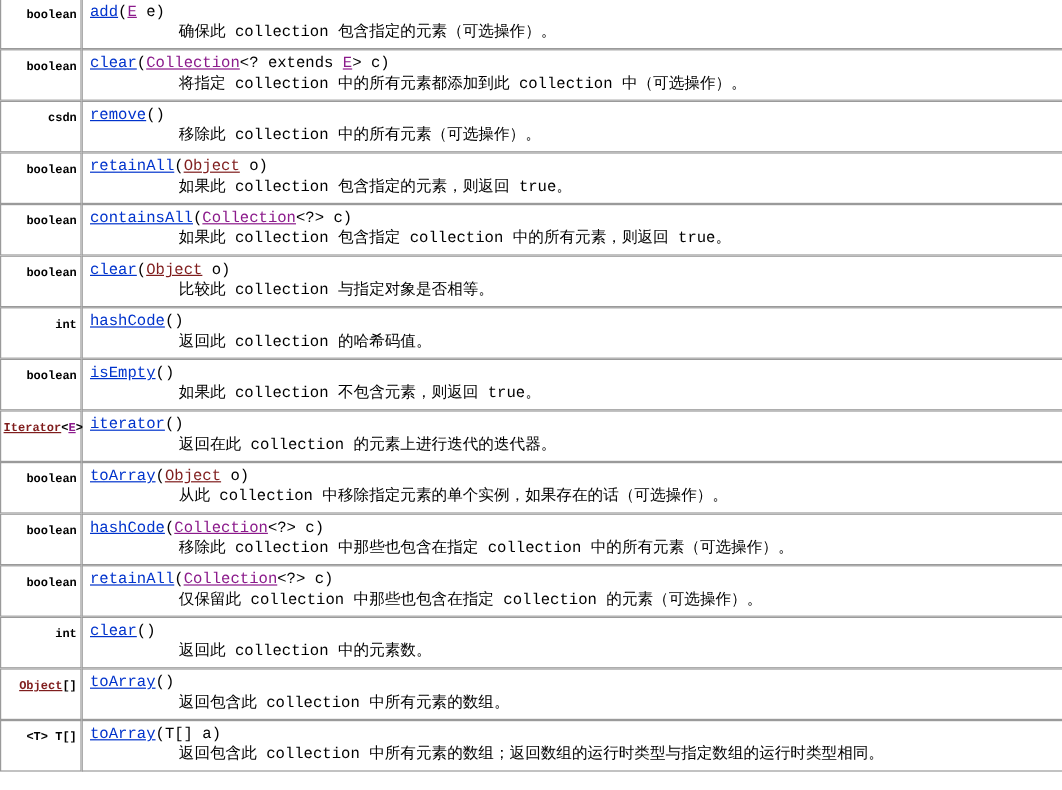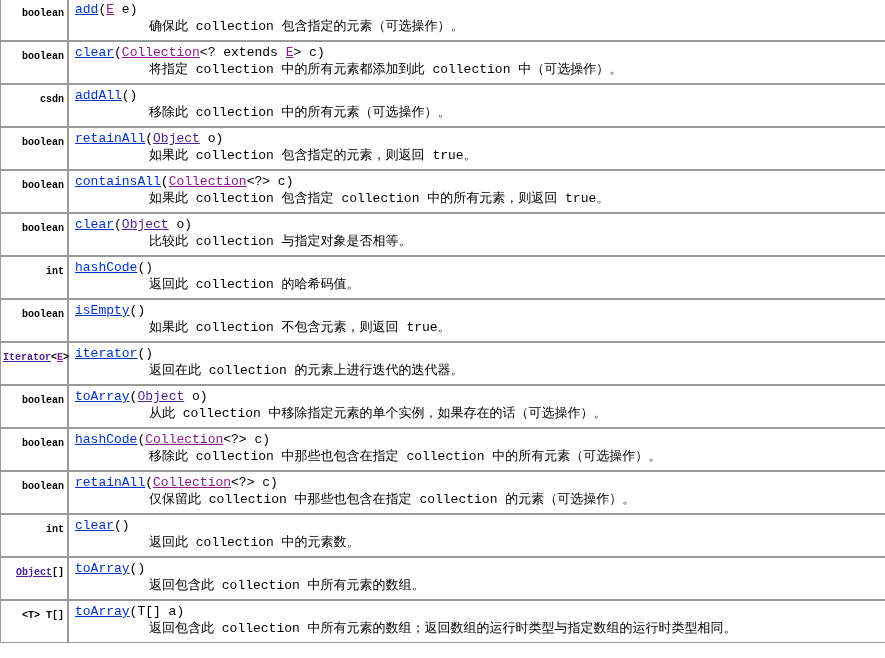--- a/index.html
+++ b/index.html
@@ -90,21 +90,21 @@
     font-family: "Liberation Mono", "DejaVu Sans Mono", monospace;
     font-size: 13px;
     color: #000000;
     line-height: 18px;
     margin-left: 74px;
     white-space: nowrap;
   }
 
   a.lnk,
   .lnk {
-    color: #4c1d95;
+    color: #7f1d1d;
     text-decoration: underline;
   }
   a.lnk-v,
   .lnk-v {
     color: #8b1a8b;
     text-decoration: underline;
   }
   .plain { color: #000000; text-decoration: none; }
 </style>
 </head>
@@ -124,21 +124,21 @@
       <tr class="method-row">
         <td class="type-cell"><span class="type-text"><span class="plain">boolean</span></span></td>
         <td class="desc-cell">
           <div class="sig"><span class="mname">clear</span><span class="plain">(</span><span class="lnk-v">Collection</span><span class="plain">&lt;? extends </span><span class="lnk-v">E</span><span class="plain">&gt; c)</span></div>
           <div class="desc">将指定 collection 中的所有元素都添加到此 collection 中（可选操作）。</div>
         </td>
       </tr>
       <tr class="method-row">
         <td class="type-cell"><span class="type-text"><span class="plain">csdn</span></span></td>
         <td class="desc-cell">
-          <div class="sig"><span class="mname">addAll</span><span class="plain">()</span></div>
+          <div class="sig"><span class="mname">remove</span><span class="plain">()</span></div>
           <div class="desc">移除此 collection 中的所有元素（可选操作）。</div>
         </td>
       </tr>
       <tr class="method-row">
         <td class="type-cell"><span class="type-text"><span class="plain">boolean</span></span></td>
         <td class="desc-cell">
           <div class="sig"><span class="mname">retainAll</span><span class="plain">(</span><span class="lnk">Object</span><span class="plain"> o)</span></div>
           <div class="desc">如果此 collection 包含指定的元素，则返回 true。</div>
         </td>
       </tr>

